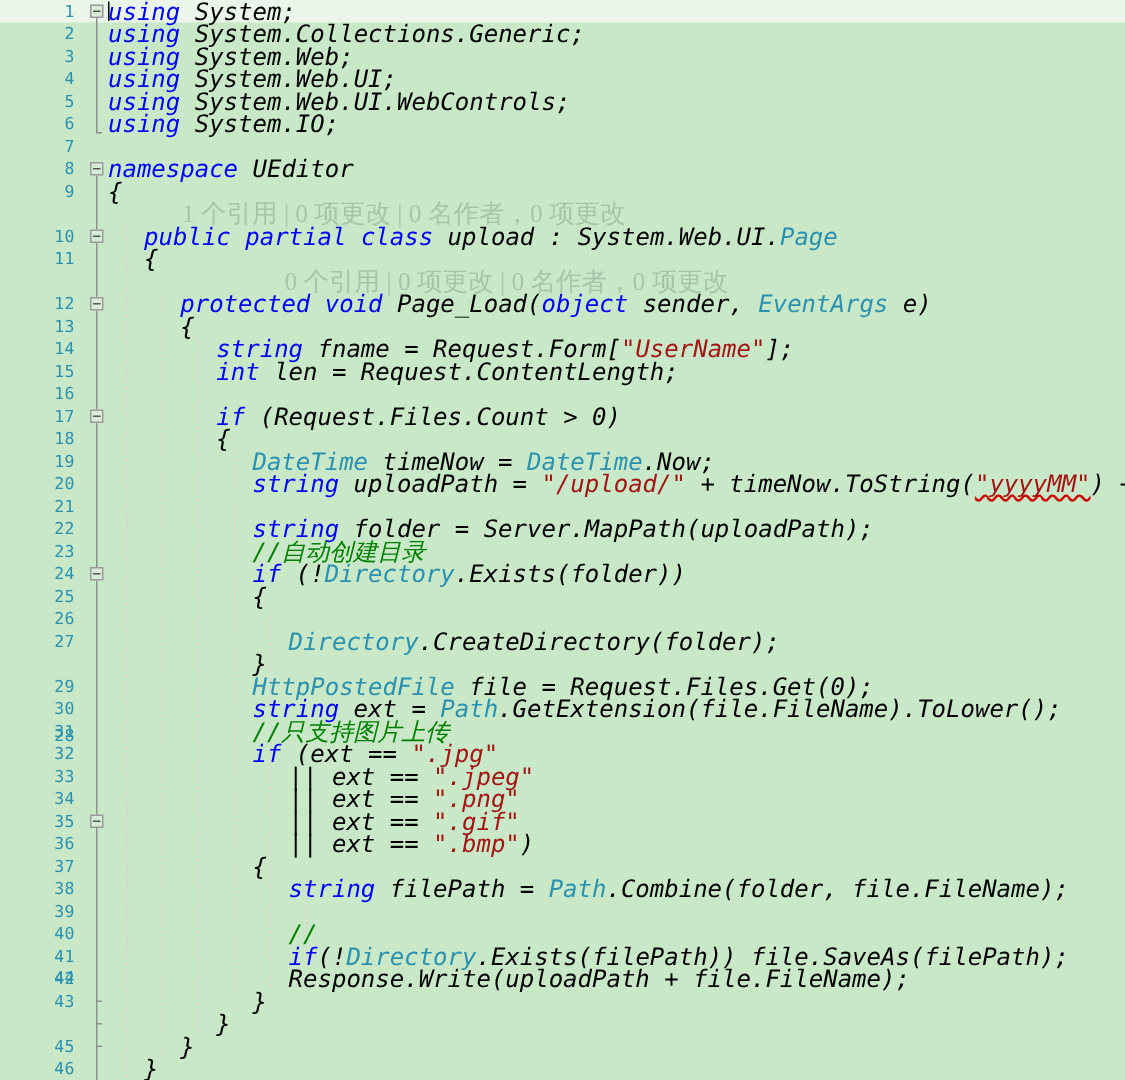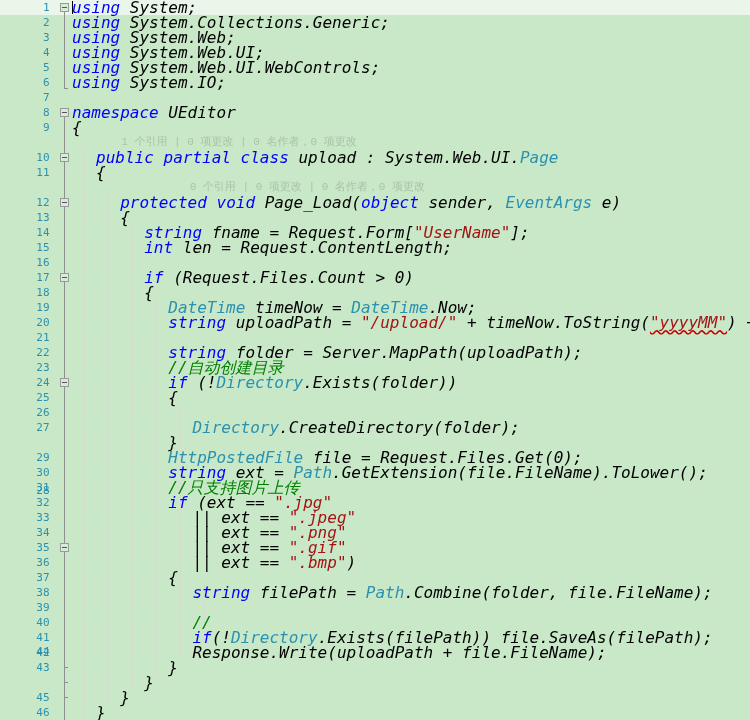--- a/index.html
+++ b/index.html
@@ -100,23 +100,23 @@
       #e6c8d6 0px, #e6c8d6 1px,
       transparent 1px, transparent 3px);
     pointer-events: none;
   }
 
   
   .codelens {
     position: absolute;
     height: 15px;
     line-height: 15px;
-    font-size: 11px;
+    font-size: 17px;
     color: #a8c4a8;
-    font-family: Liberation Mono, monospace;
+    font-family: Liberation Serif, serif;
     white-space: pre;
     cursor: pointer;
   }
 
   
   .kw    { color: #0000ff; }
   .typ   { color: #2b91af; }
   .str   { color: #a31515; }
   .cmt   { color: #008000; }
   .pln   { color: #000000; }

